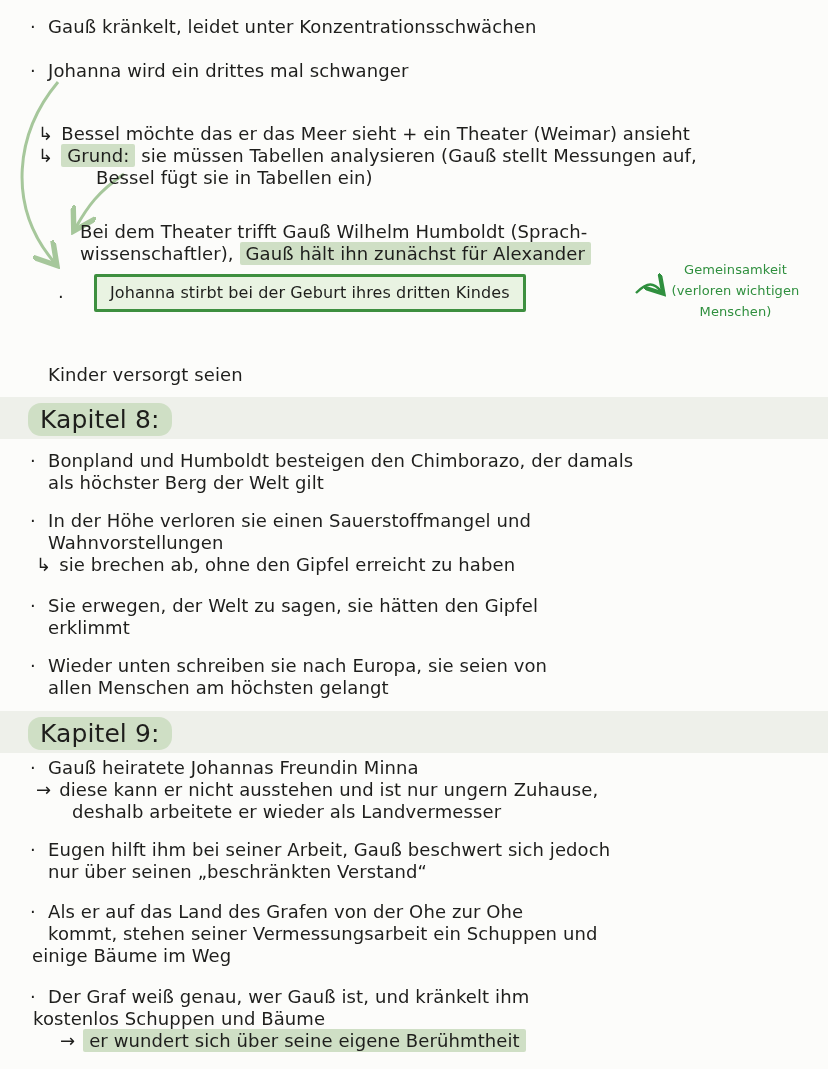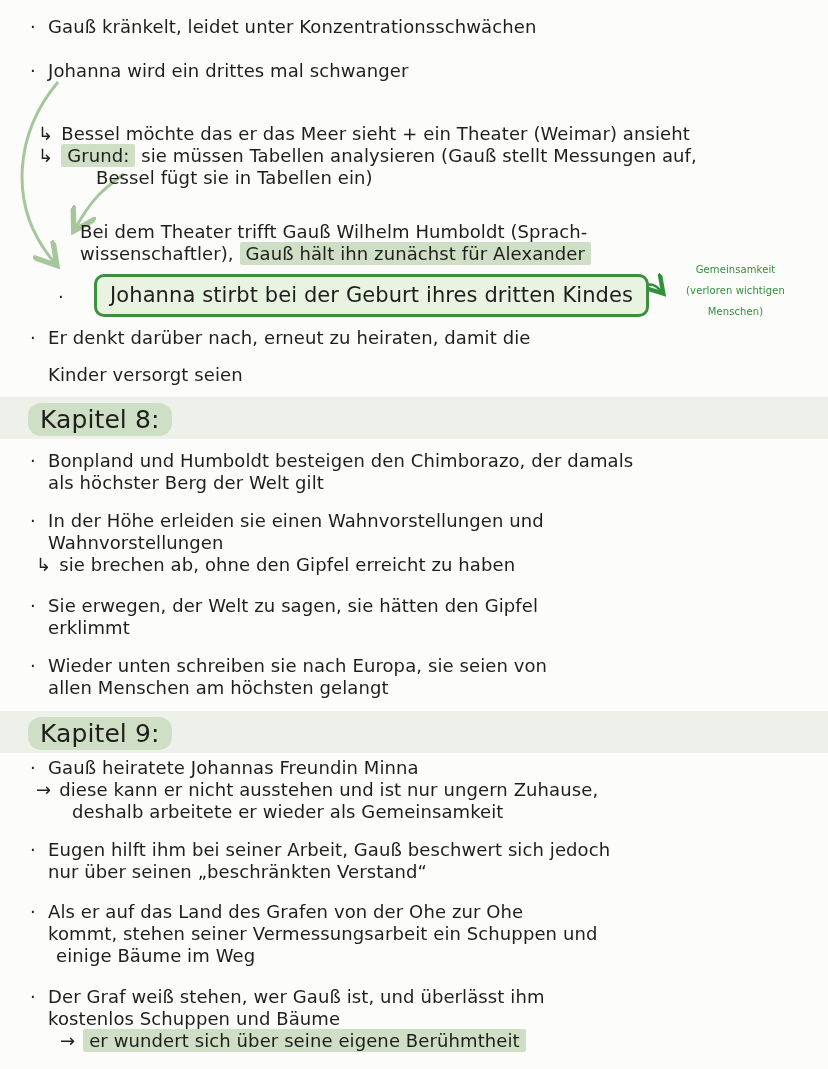--- a/index.html
+++ b/index.html
@@ -37,29 +37,29 @@
     background:var(--highlight,#cfdfc5);
     border-radius:13px;
     padding:2px 12px;
     font-size:25px;
     white-space:nowrap;
   }
   .deathbox {
     position:absolute; left:94px; top:274px;
     border:3px solid var(--boxborder,#3d8f3f);
     background:var(--boxfill,#e9f3e2);
-    border-radius:10px;
+    border-radius:2px;
     padding:6px 13px 7px 13px;
-    font-size:21px;
+    font-size:16px;
     white-space:nowrap;
   }
   .annotation {
     position:absolute; left:648px; top:259px; width:175px;
     color:var(--greenink,#2f8f3e);
-    font-size:10px;
+    font-size:13px;
     line-height:21px;
     text-align:center;
     white-space:nowrap;
   }
   .annotation div { white-space:nowrap; }
   .connectors {
     position:absolute; left:0; top:0;
     pointer-events:none;
   }
 </style>
@@ -112,40 +112,37 @@
   </div>
   <div class="deathbox">
     <span>Johanna stirbt bei der Geburt ihres dritten Kindes</span>
   </div>
   <div class="annotation">
     <div>Gemeinsamkeit</div>
     <div>(verloren wichtigen</div>
     <div>Menschen)</div>
   </div>
 
-  <div class="line" style="top:327px;left:30px">
-    <span class="dot">·</span><span>Er denkt darüber nach, erneut zu heiraten, damit die</span>
-  </div>
   <div class="line" style="top:364px;left:48px">
     <span>Kinder versorgt seien</span>
   </div>
 
   <div class="band" style="top:397px">
     <span class="chapter-pill">Kapitel 8:</span>
   </div>
 
   <div class="line" style="top:472px;left:48px">
     <span>als höchster Berg der Welt gilt</span>
   </div>
   <div class="line" style="top:450px;left:30px">
     <span class="dot">·</span><span>Bonpland und Humboldt besteigen den Chimborazo, der damals</span>
   </div>
 
   <div class="line" style="top:510px;left:30px">
-    <span class="dot">·</span><span>In der Höhe erleiden sie einen Wahnvorstellungen und</span>
+    <span class="dot">·</span><span>In der Höhe verloren sie einen Sauerstoffmangel und</span>
   </div>
   <div class="line" style="top:532px;left:48px">
     <span>Wahnvorstellungen</span>
   </div>
   <div class="line" style="top:554px;left:36px">
     <span class="hook">↳</span><span>sie brechen ab, ohne den Gipfel erreicht zu haben</span>
   </div>
 
   <div class="line" style="top:595px;left:30px">
     <span class="dot">·</span><span>Sie erwegen, der Welt zu sagen, sie hätten den Gipfel</span>
@@ -165,43 +162,43 @@
     <span class="chapter-pill">Kapitel 9:</span>
   </div>
 
   <div class="line" style="top:779px;left:36px">
     <span class="rarr">→</span><span>diese kann er nicht ausstehen und ist nur ungern Zuhause,</span>
   </div>
   <div class="line" style="top:757px;left:30px">
     <span class="dot">·</span><span>Gauß heiratete Johannas Freundin Minna</span>
   </div>
   <div class="line" style="top:801px;left:72px">
-    <span>deshalb arbeitete er wieder als Gemeinsamkeit</span>
+    <span>deshalb arbeitete er wieder als Landvermesser</span>
   </div>
 
   <div class="line" style="top:839px;left:30px">
     <span class="dot">·</span><span>Eugen hilft ihm bei seiner Arbeit, Gauß beschwert sich jedoch</span>
   </div>
   <div class="line" style="top:861px;left:48px">
     <span>nur über seinen „beschränkten Verstand“</span>
   </div>
 
   <div class="line" style="top:923px;left:48px">
     <span>kommt, stehen seiner Vermessungsarbeit ein Schuppen und</span>
   </div>
   <div class="line" style="top:901px;left:30px">
     <span class="dot">·</span><span>Als er auf das Land des Grafen von der Ohe zur Ohe</span>
   </div>
-  <div class="line" style="top:945px;left:56px">
+  <div class="line" style="top:945px;left:32px">
     <span>einige Bäume im Weg</span>
   </div>
 
   <div class="line" style="top:986px;left:30px">
-    <span class="dot">·</span><span>Der Graf weiß stehen, wer Gauß ist, und überlässt ihm</span>
-  </div>
-  <div class="line" style="top:1008px;left:48px">
+    <span class="dot">·</span><span>Der Graf weiß genau, wer Gauß ist, und kränkelt ihm</span>
+  </div>
+  <div class="line" style="top:1008px;left:33px">
     <span>kostenlos Schuppen und Bäume</span>
   </div>
   <div class="line" style="top:1030px;left:60px">
     <span class="rarr">→</span><span class="hl">er wundert sich über seine eigene Berühmtheit</span>
   </div>
 
 </div>
 
 </body></html>

